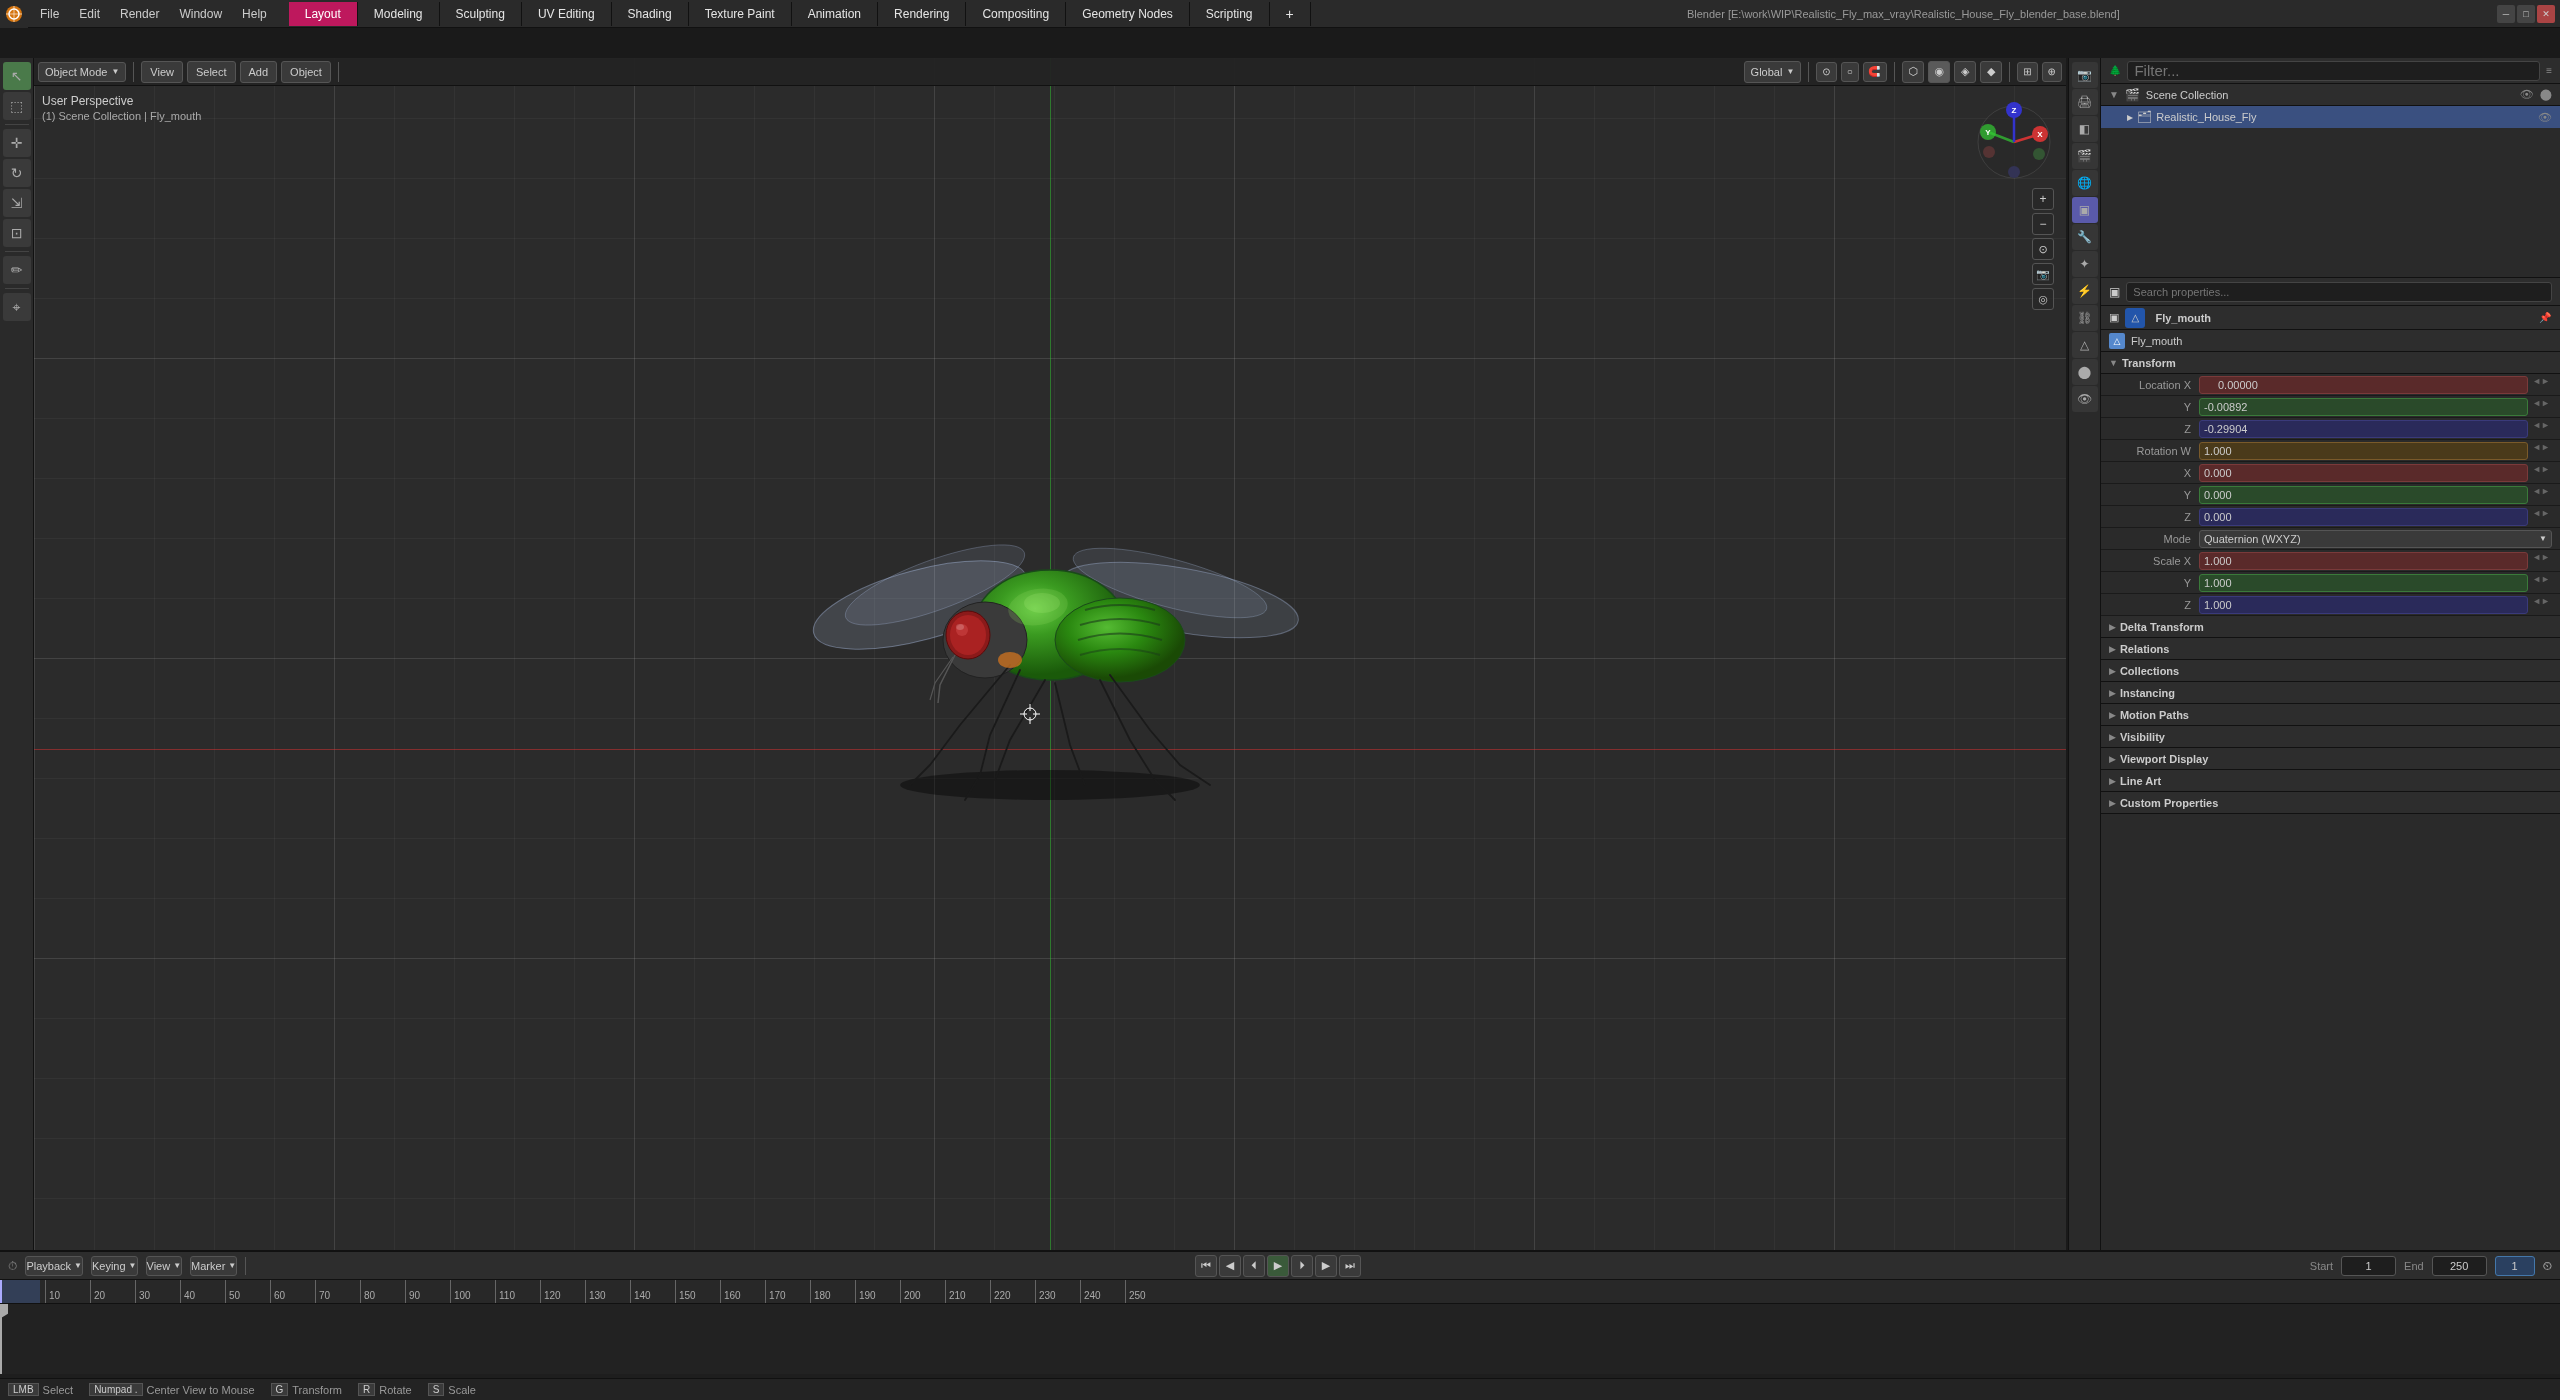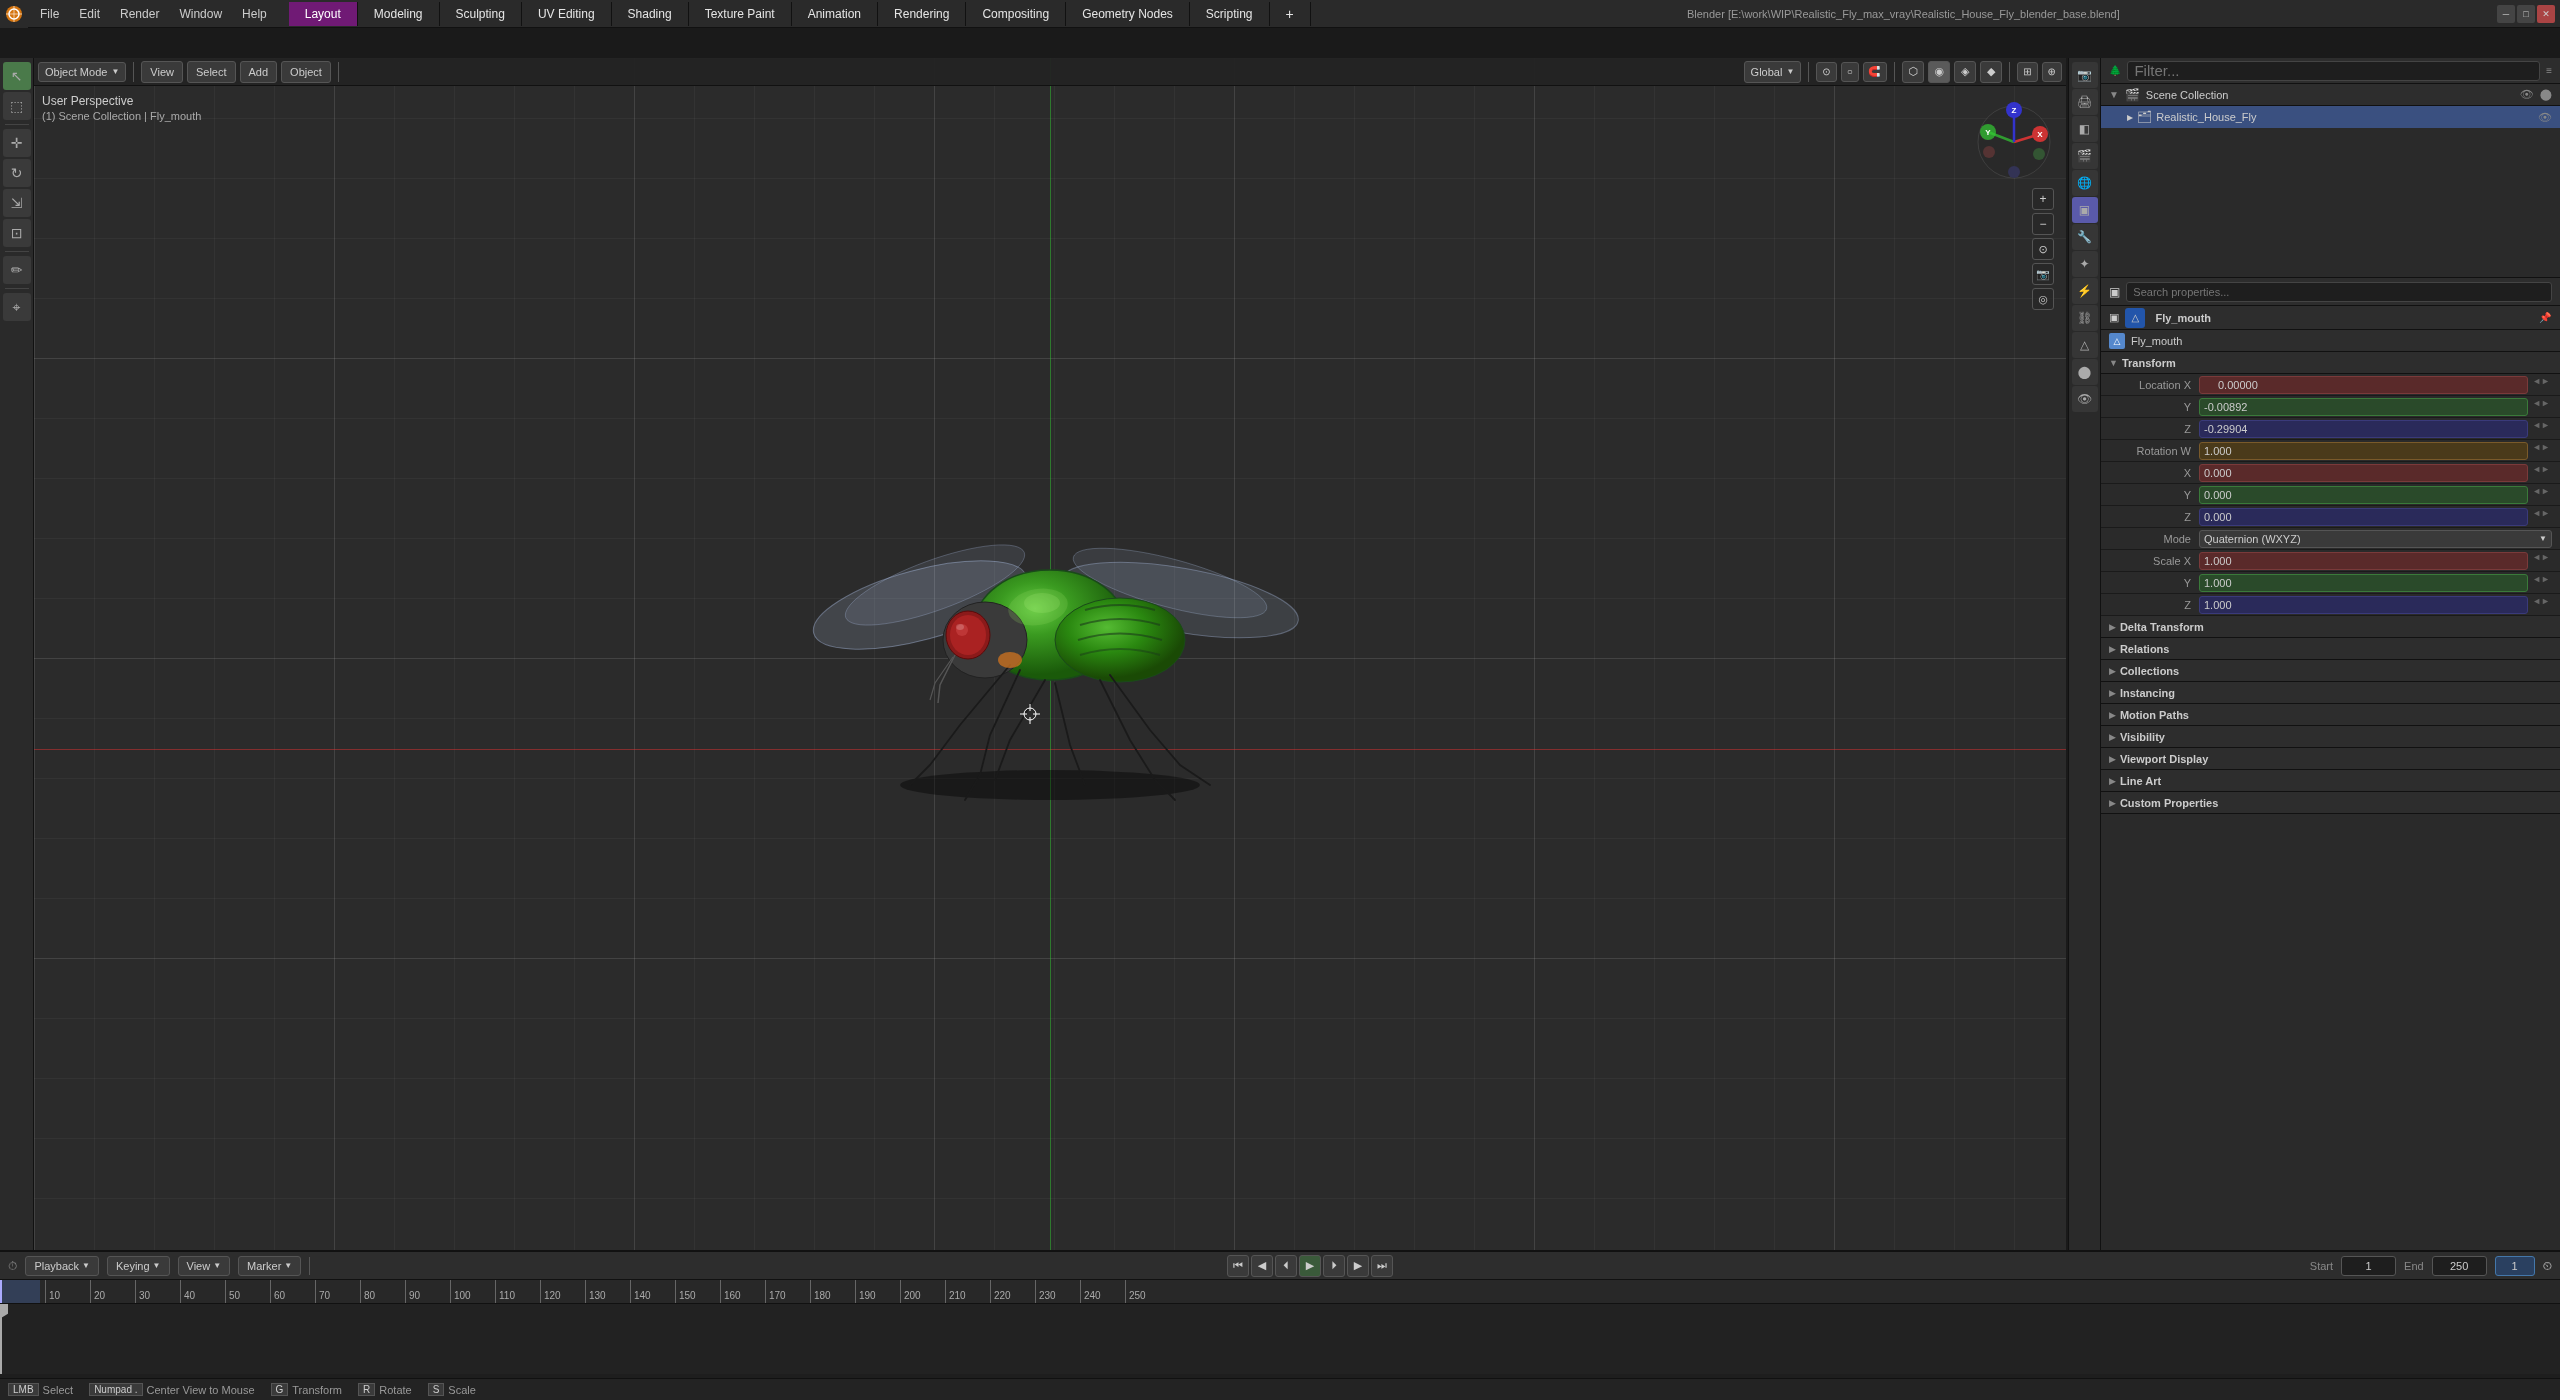--- a/index.html
+++ b/index.html
@@ -367,21 +367,21 @@
     }
     #timeline-header {
       height: 28px;
       background: #2d2d2d;
       display: flex; align-items: center;
       padding: 0 8px; gap: 8px;
       border-bottom: 1px solid #111;
     }
     .tl-btn {
       height: 20px;
-      padding: 0 8px;
+      padding: 0 0;
       background: #3a3a3a;
       border: 1px solid #555;
       border-radius: 3px;
       color: #ccc; font-size: 11px;
       cursor: pointer; display: flex; align-items: center; gap: 3px;
     }
     .tl-separator { width: 1px; height: 18px; background: #555; }
     .tl-spacer { flex: 1; }
     .tl-field {
       height: 20px;
@@ -545,21 +545,21 @@
       <line x1="1" y1="9" x2="17" y2="9" stroke="#fff" stroke-width="1.2" opacity="0.5"></line>
     </svg>
   </div>
   <span class="menu-item">File</span>
   <span class="menu-item">Edit</span>
   <span class="menu-item">Render</span>
   <span class="menu-item">Window</span>
   <span class="menu-item">Help</span>
 
   <div style="display:flex; align-items:flex-end; gap:0; margin-left: 12px;">
-    <div class="header-tab" style="background:#701a75;color:#fff; font-size:12px;align-items:center;">
+    <div class="header-tab" style="background:#be185d;color:#fff; font-size:12px;align-items:center;">
       <span>Layout</span>
     </div>
     <div class="header-tab">
       <span>Modeling</span>
     </div>
     <div class="header-tab">
       <span>Sculpting</span>
     </div>
     <div class="header-tab">
       <span>UV Editing</span>

